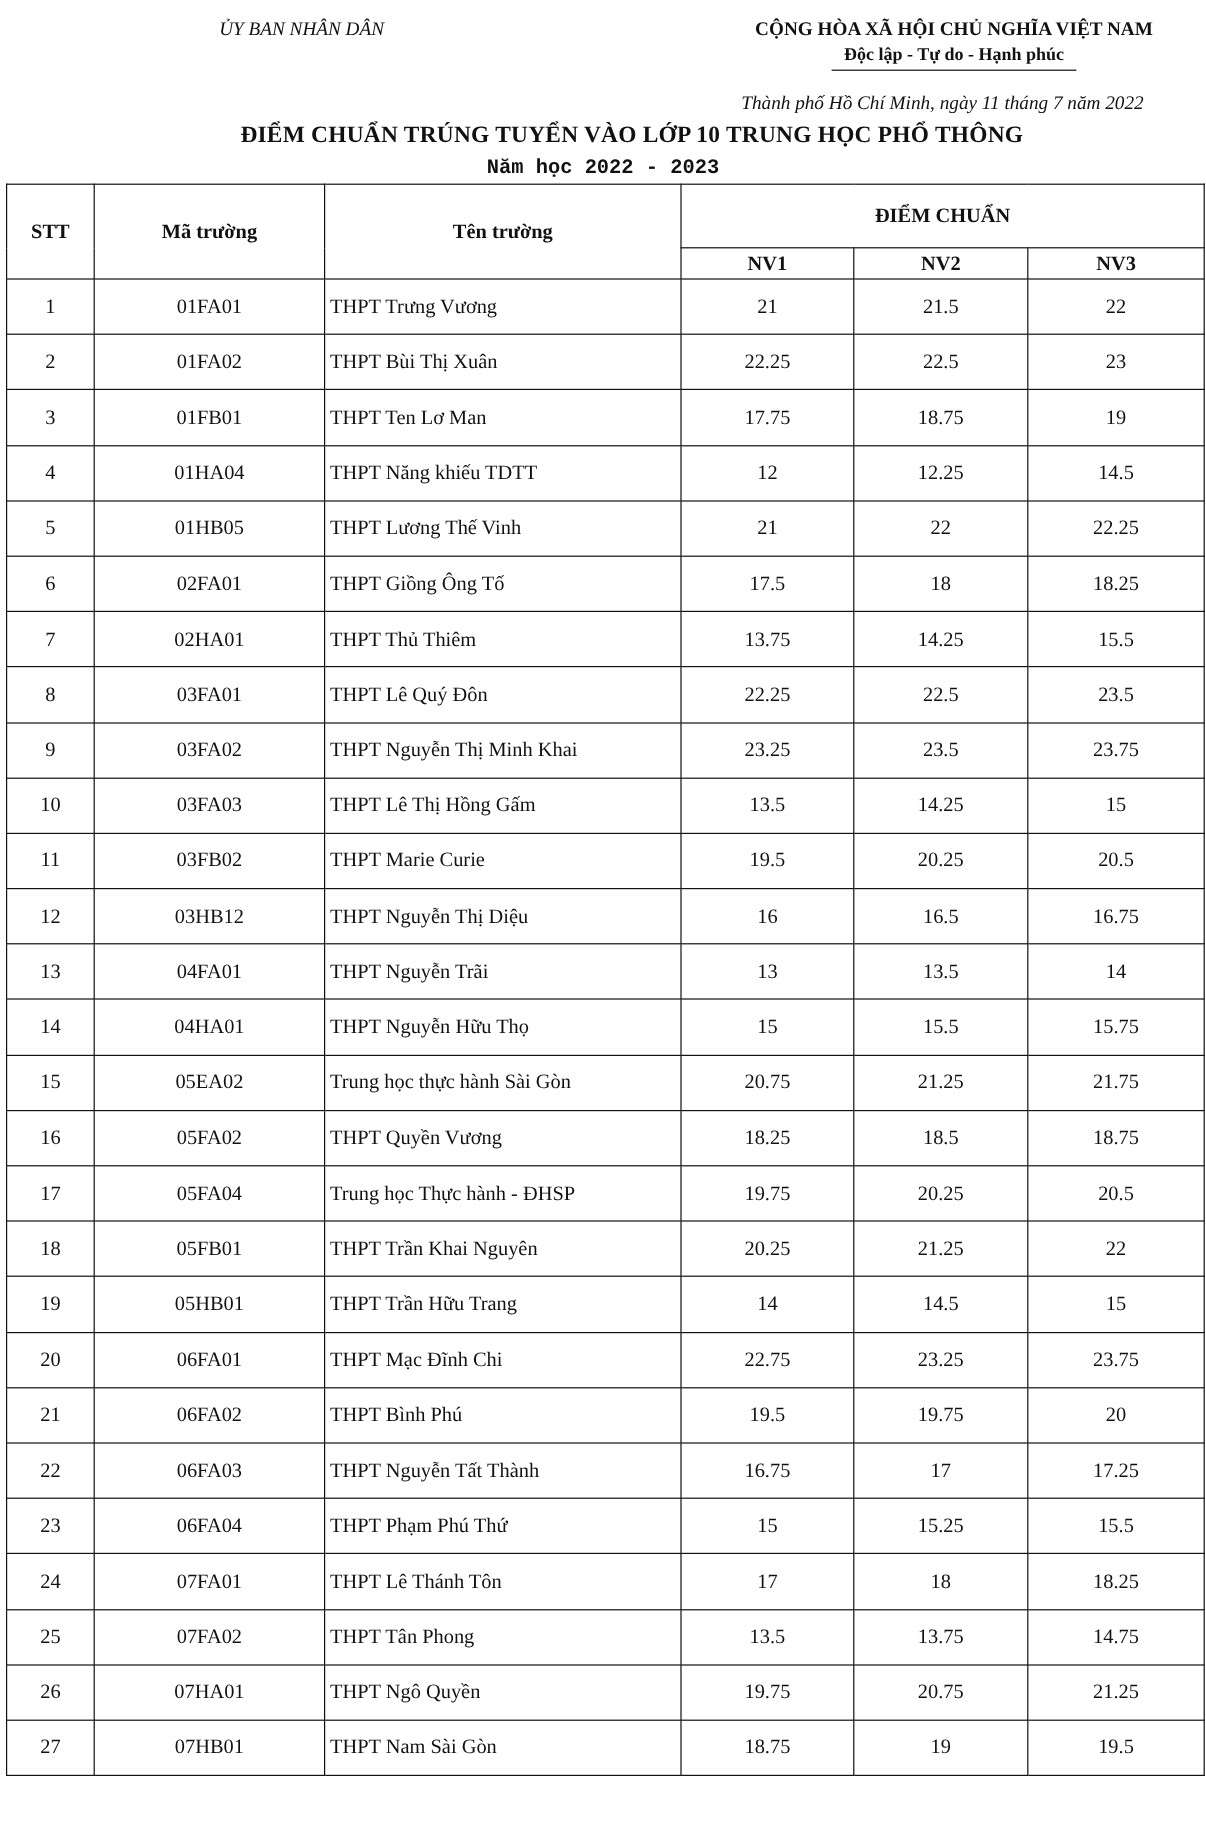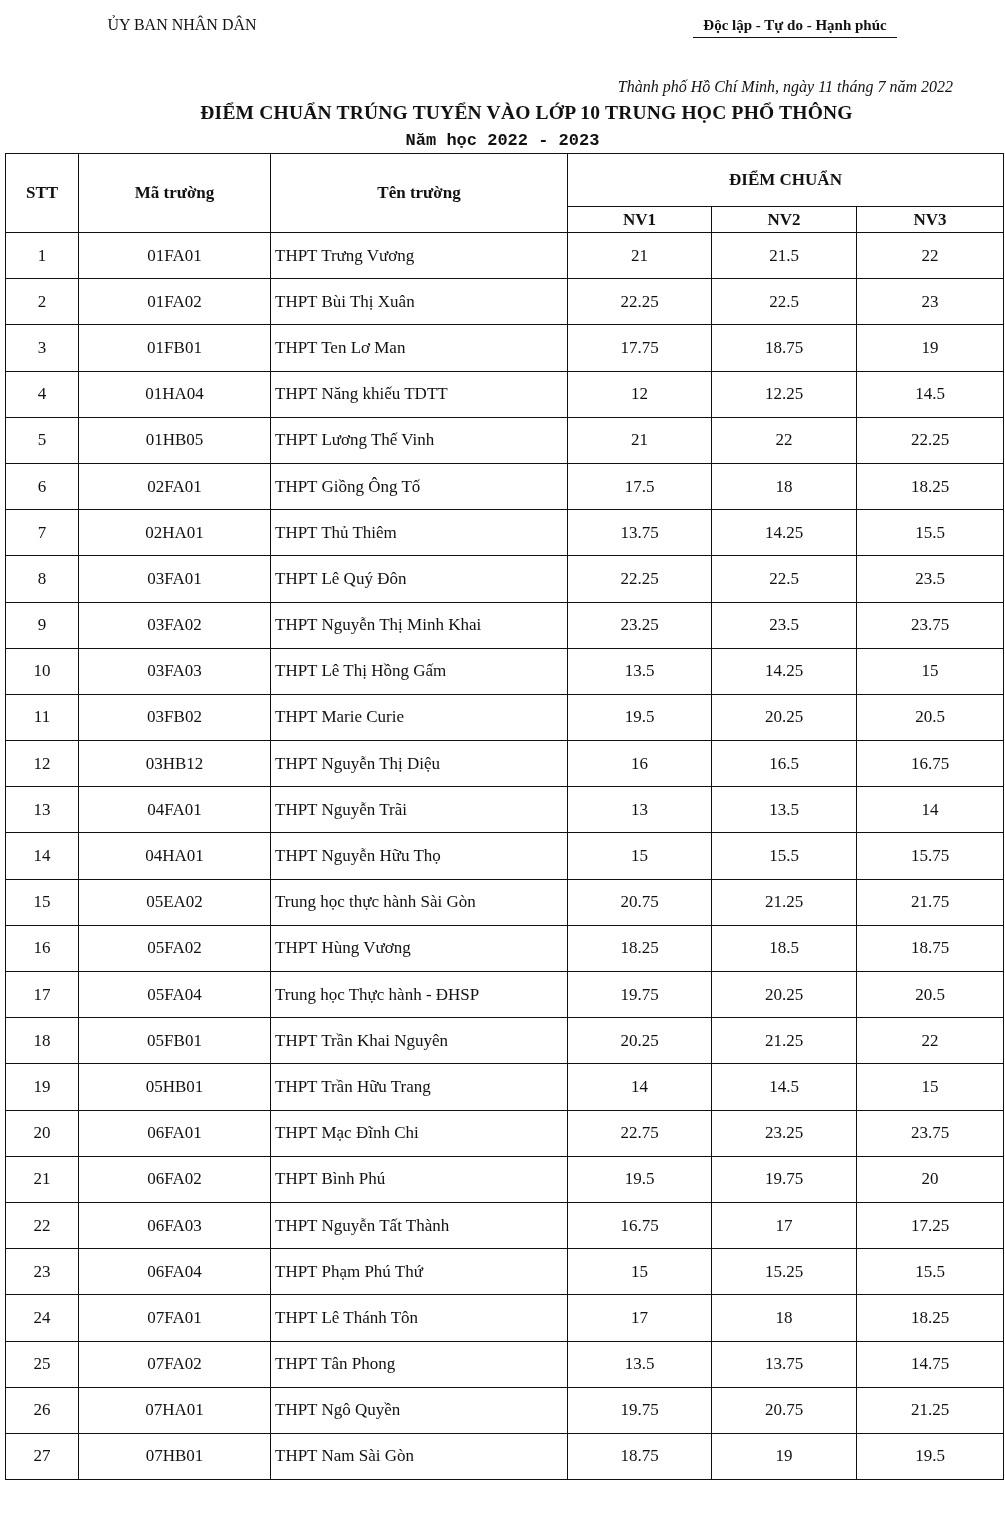--- a/index.html
+++ b/index.html
@@ -1,22 +1,22 @@
 <!DOCTYPE html>
 <html><head>
 <meta charset="utf-8">
 <style>
   html, body { margin: 0; padding: 0; background: #ffffff; }
   body {
     width: 1005px; height: 1532px; position: relative; overflow: hidden;
     font-family: "Liberation Serif", "DejaVu Serif", serif; color: #111;
   }
   .hdr-left {
-    position: absolute; left: 32px; top: 14px; width: 300px;
-    text-align: center; font-size: 16px; line-height: 21px;
+    position: absolute; left: 20px; top: 14px; width: 300px;
+    text-align: right; font-size: 16px; line-height: 21px; font-style: italic;
   }
   .hdr-left .bold { font-weight: bold; }
   .hdr-right {
     position: absolute; left: 600px; top: 14px; width: 390px;
     text-align: center; font-size: 16px; line-height: 21px;
   }
   .hdr-right .nation { font-weight: bold; }
   .hdr-right .motto {
     font-weight: bold; font-size: 15px; display: inline-block;
     border-bottom: 1.5px solid #111; padding: 0 10px 1px 10px;
@@ -47,20 +47,21 @@
   table.scores td.name { text-align: left; padding-left: 4px; }
 </style>
 </head>
 <body>
 
 <div class="hdr-left">
   <div>ỦY BAN NHÂN DÂN</div>
 </div>
 
 <div class="hdr-right">
+  <div class="nation">CỘNG HÒA XÃ HỘI CHỦ NGHĨA VIỆT NAM</div>
   <div><span class="motto">Độc lập - Tự do - Hạnh phúc</span></div>
 </div>
 
 <div class="date">Thành phố Hồ Chí Minh, ngày 11 tháng 7 năm 2022</div>
 <div class="title">ĐIỂM CHUẨN TRÚNG TUYỂN VÀO LỚP 10 TRUNG HỌC PHỔ THÔNG</div>
 <div class="subtitle">Năm học 2022 - 2023</div>
 
 <table class="scores">
   <colgroup>
     <col style="width:73px">
@@ -200,21 +201,21 @@
         <td>15</td>
         <td>05EA02</td>
         <td class="name">Trung học thực hành Sài Gòn</td>
         <td>20.75</td>
         <td>21.25</td>
         <td>21.75</td>
       </tr>
       <tr>
         <td>16</td>
         <td>05FA02</td>
-        <td class="name">THPT Hùng Vương</td>
+        <td class="name">THPT Quyền Vương</td>
         <td>18.25</td>
         <td>18.5</td>
         <td>18.75</td>
       </tr>
       <tr>
         <td>17</td>
         <td>05FA04</td>
         <td class="name">Trung học Thực hành - ĐHSP</td>
         <td>19.75</td>
         <td>20.25</td>

